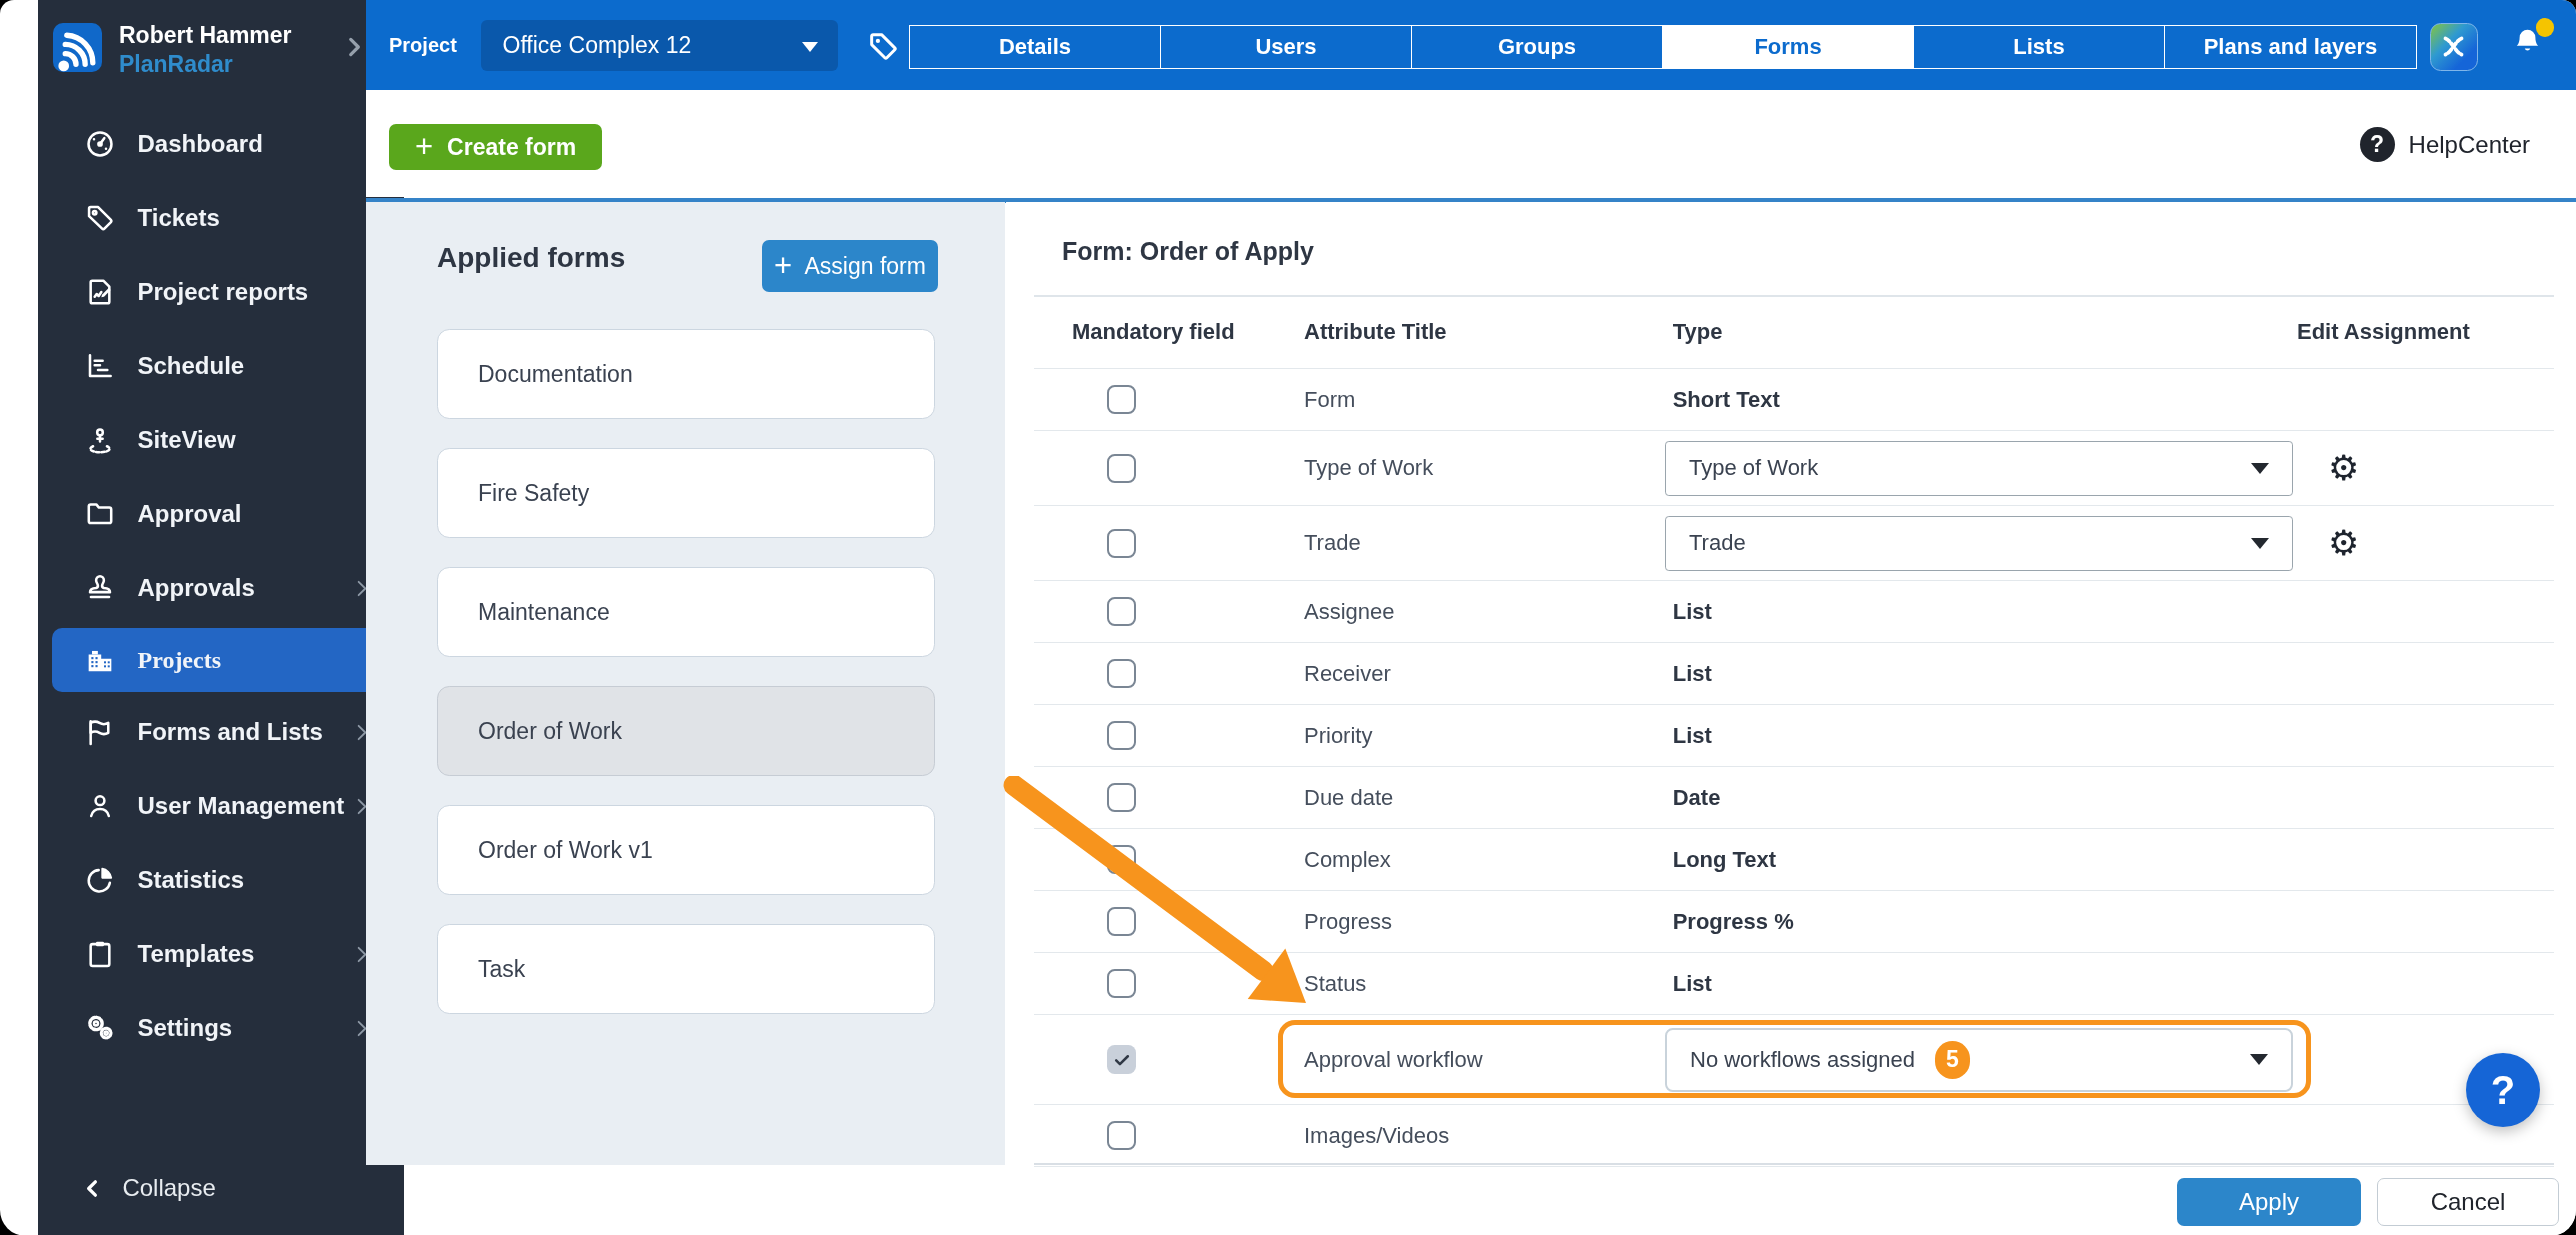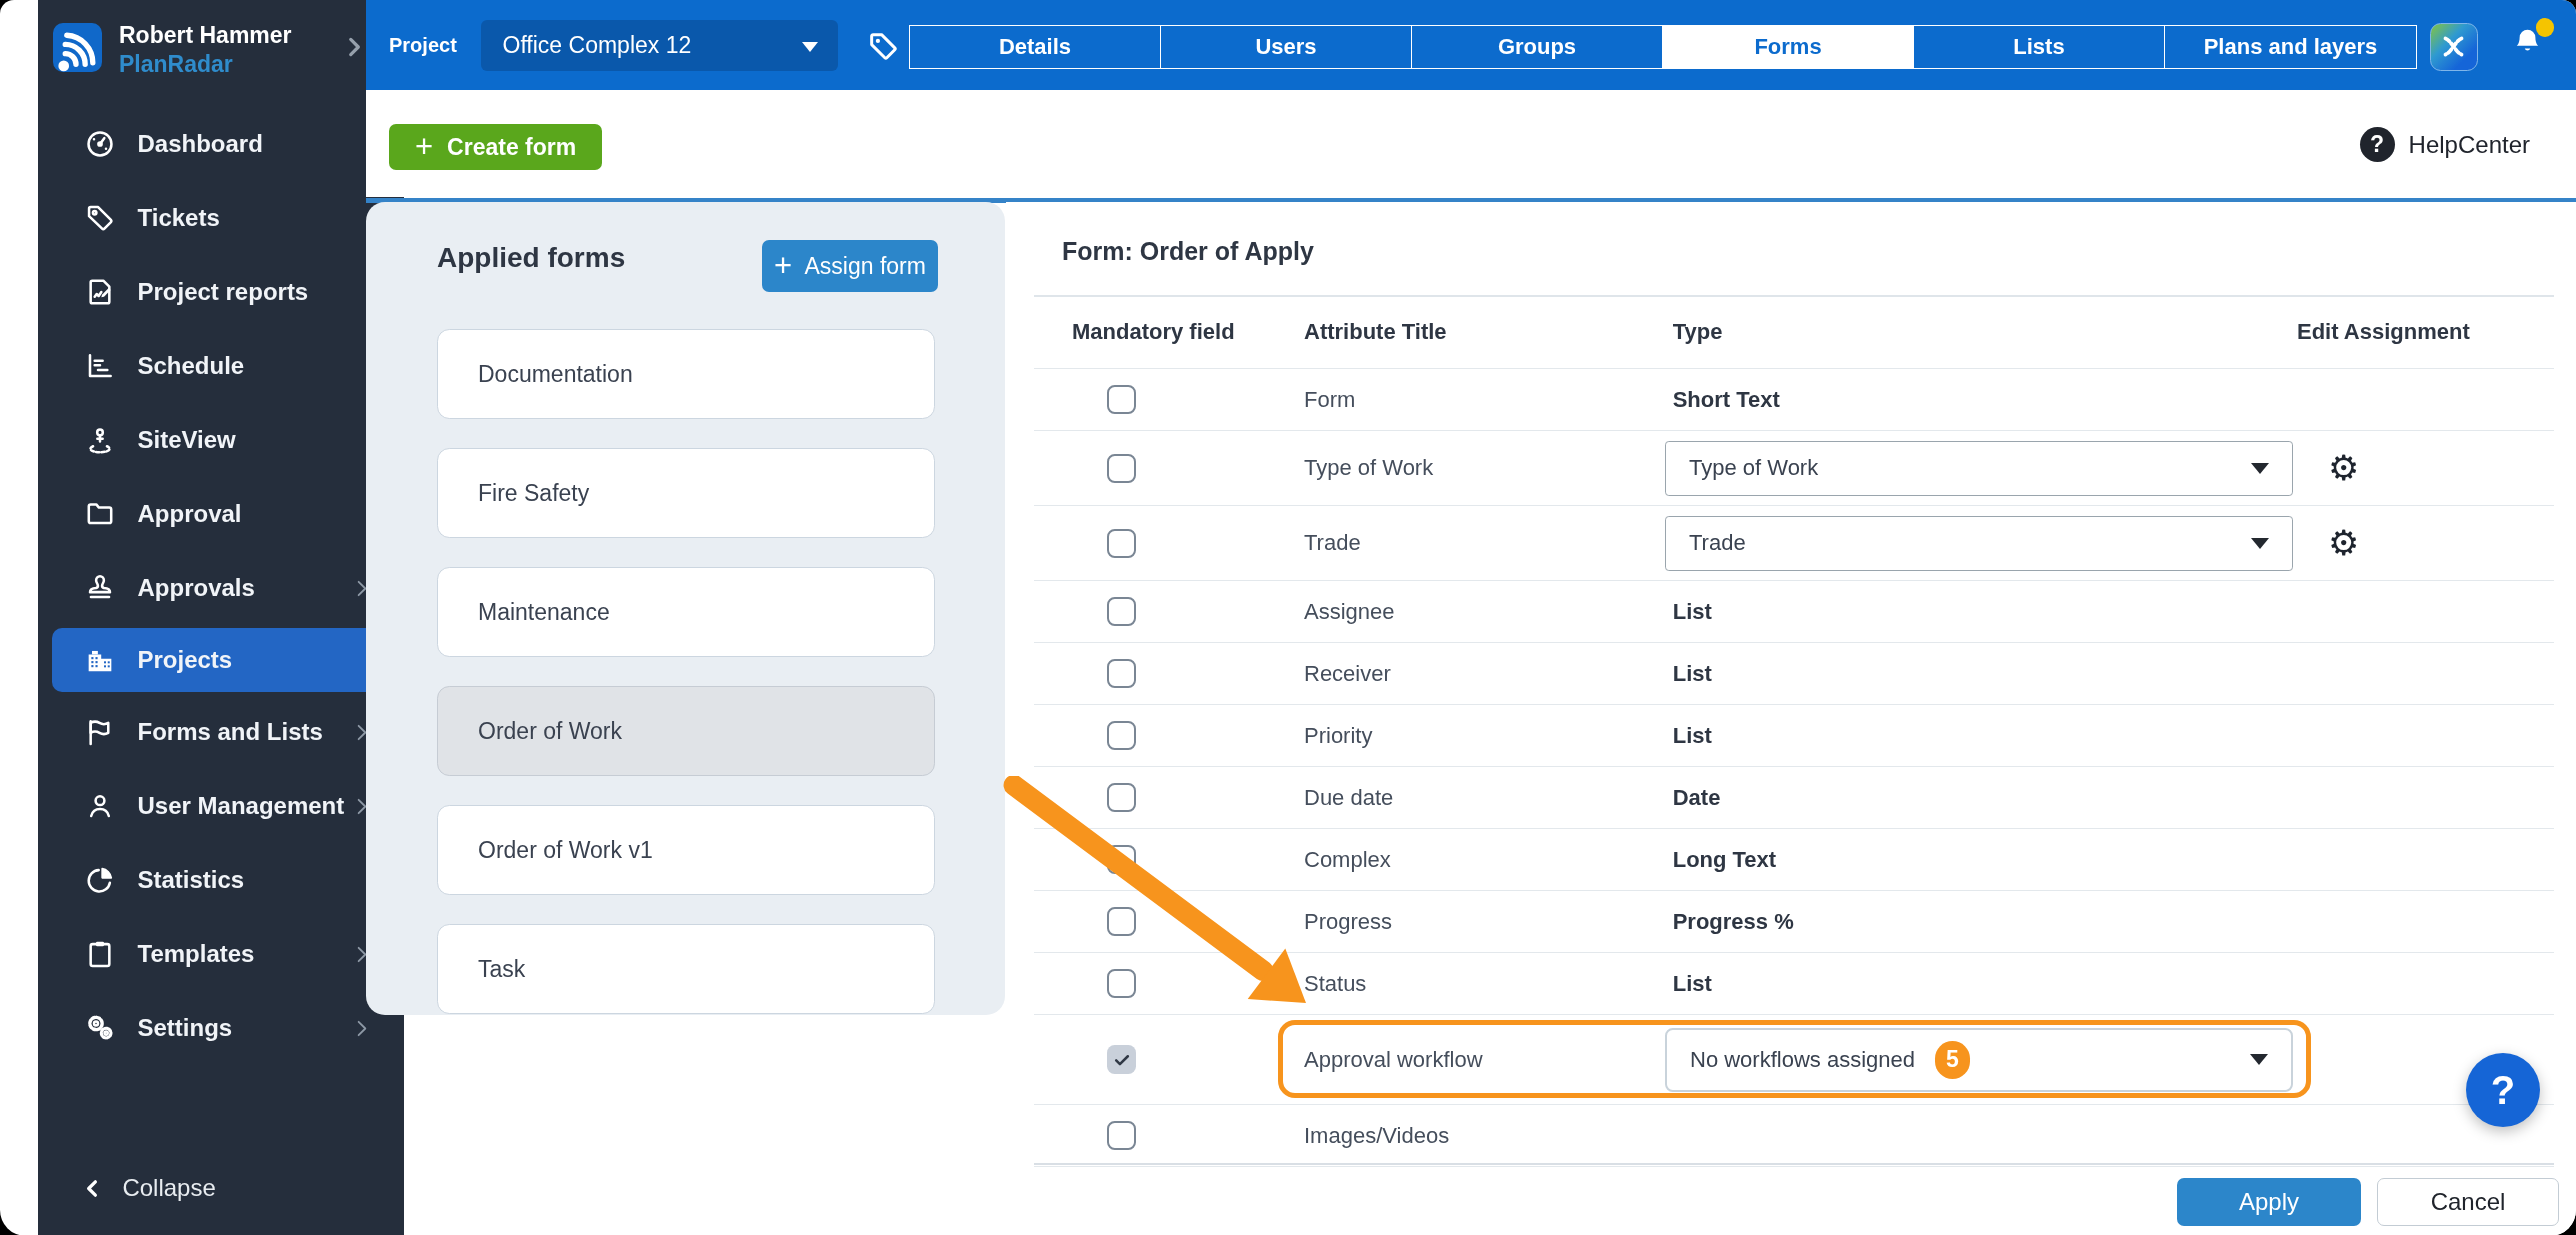--- a/index.html
+++ b/index.html
@@ -11,21 +11,21 @@
   .side-head{position:absolute;left:0;top:0;width:366px;height:100px;}
   .logo{position:absolute;left:15.3px;top:23px;width:49px;height:49px;}
   .uname{position:absolute;left:81px;top:21.5px;font-size:23px;font-weight:600;color:#fff;white-space:nowrap;}
   .uorg{position:absolute;left:81px;top:51px;font-size:23px;font-weight:700;color:#2f8ccc;}
   .head-chev{position:absolute;right:37px;top:34px;width:26px;height:26px;color:#96a0ac;}
   .side-menu{position:absolute;left:0;top:107px;width:366px;}
   .side-item{position:relative;height:74px;display:flex;align-items:center;cursor:pointer;}
   .side-item .sicon{width:32px;height:32px;margin-left:46px;flex:0 0 32px;color:#fff;}
   .side-item .slabel{margin-left:21.5px;font-size:24px;font-weight:600;color:#f1f4f8;white-space:nowrap;}
   .side-item .schev{position:absolute;right:31px;width:23px;height:23px;color:#8d98a5;}
-  .side-item.active{background:#2366c4;border-radius:10px;margin:3.1px 14px;height:64px;width:339px;}
+  .side-item.active{background:#2366c4;border-radius:10px;margin:3.1px 14px;height:64px;width:339px;font-family:Liberation Serif, serif;}
   .side-item.active .sicon{margin-left:32px;}
   .collapse{position:absolute;left:43px;bottom:34px;display:flex;align-items:center;cursor:pointer;}
   .collapse .cchev{width:23px;height:23px;color:#fff;}
   .collapse .clabel{margin-left:18.4px;font-size:24px;color:#e8ecf0;}
 
   
   #topbar{position:absolute;left:366px;top:0;width:2210px;height:90px;background:#0c6bcd;}
   .proj-label{position:absolute;left:23px;top:34px;font-size:20px;font-weight:700;color:#fff;}
   .proj-select{position:absolute;left:115px;top:20px;width:357px;height:51px;background:#0a58ab;border-radius:6.1px;display:flex;align-items:center;cursor:pointer;}
   .proj-select .pstext{margin-left:21.5px;font-size:23px;color:#fff;white-space:nowrap;}
@@ -43,21 +43,21 @@
   
   #actionbar{position:absolute;left:366px;top:90px;width:2210px;height:107px;background:#fff;}
   .btn-create{position:absolute;left:23px;top:34px;height:46px;padding:0 26px;background:#5aa71c;border:none;border-radius:7px;display:flex;align-items:center;color:#fff;font-size:23px;font-weight:600;cursor:pointer;font-family:inherit;}
   .btn-create .plus{font-size:31px;font-weight:400;margin-right:14px;line-height:0;}
   .helpcenter{position:absolute;right:46px;top:37px;display:flex;align-items:center;cursor:pointer;}
   .hc-ico{width:35px;height:35px;border-radius:50%;background:#20242c;color:#fff;font-size:23px;font-weight:700;display:flex;align-items:center;justify-content:center;}
   .hc-label{margin-left:14px;font-size:24px;color:#20242c;}
   #bluestrip{position:absolute;left:366px;top:198px;width:2210px;height:4.6px;background:#3583c8;}
 
   
-  #leftpanel{position:absolute;left:366px;top:202px;width:639px;height:813px;background:#e9eef3;border-radius:19px;}
+  #leftpanel{position:absolute;left:366px;top:202px;width:639px;height:963px;background:#e9eef3;}
   .af-title{position:absolute;left:71px;top:40px;font-size:28px;font-weight:700;color:#2e3643;}
   .btn-assign{position:absolute;left:396px;top:38px;width:176px;height:52px;background:#2c86ca;border:none;border-radius:7px;display:flex;align-items:center;justify-content:center;color:#fff;font-size:23px;cursor:pointer;font-family:inherit;}
   .btn-assign .plus{font-size:31px;font-weight:400;margin-right:12.3px;line-height:0;}
   .cards{position:absolute;left:71px;top:127px;width:498px;}
   .card{height:90px;box-sizing:border-box;background:#fff;border:1.5px solid #ccd6e0;border-radius:12.3px;margin-bottom:29px;display:flex;align-items:center;cursor:pointer;}
   .card span{margin-left:40px;font-size:23px;color:#3a4250;}
   .card.selected{background:#e0e3e7;border-color:#c6ccd4;}
 
   
   #mainpanel{position:absolute;left:1006px;top:202px;width:1570px;height:1033px;background:#fff;}

